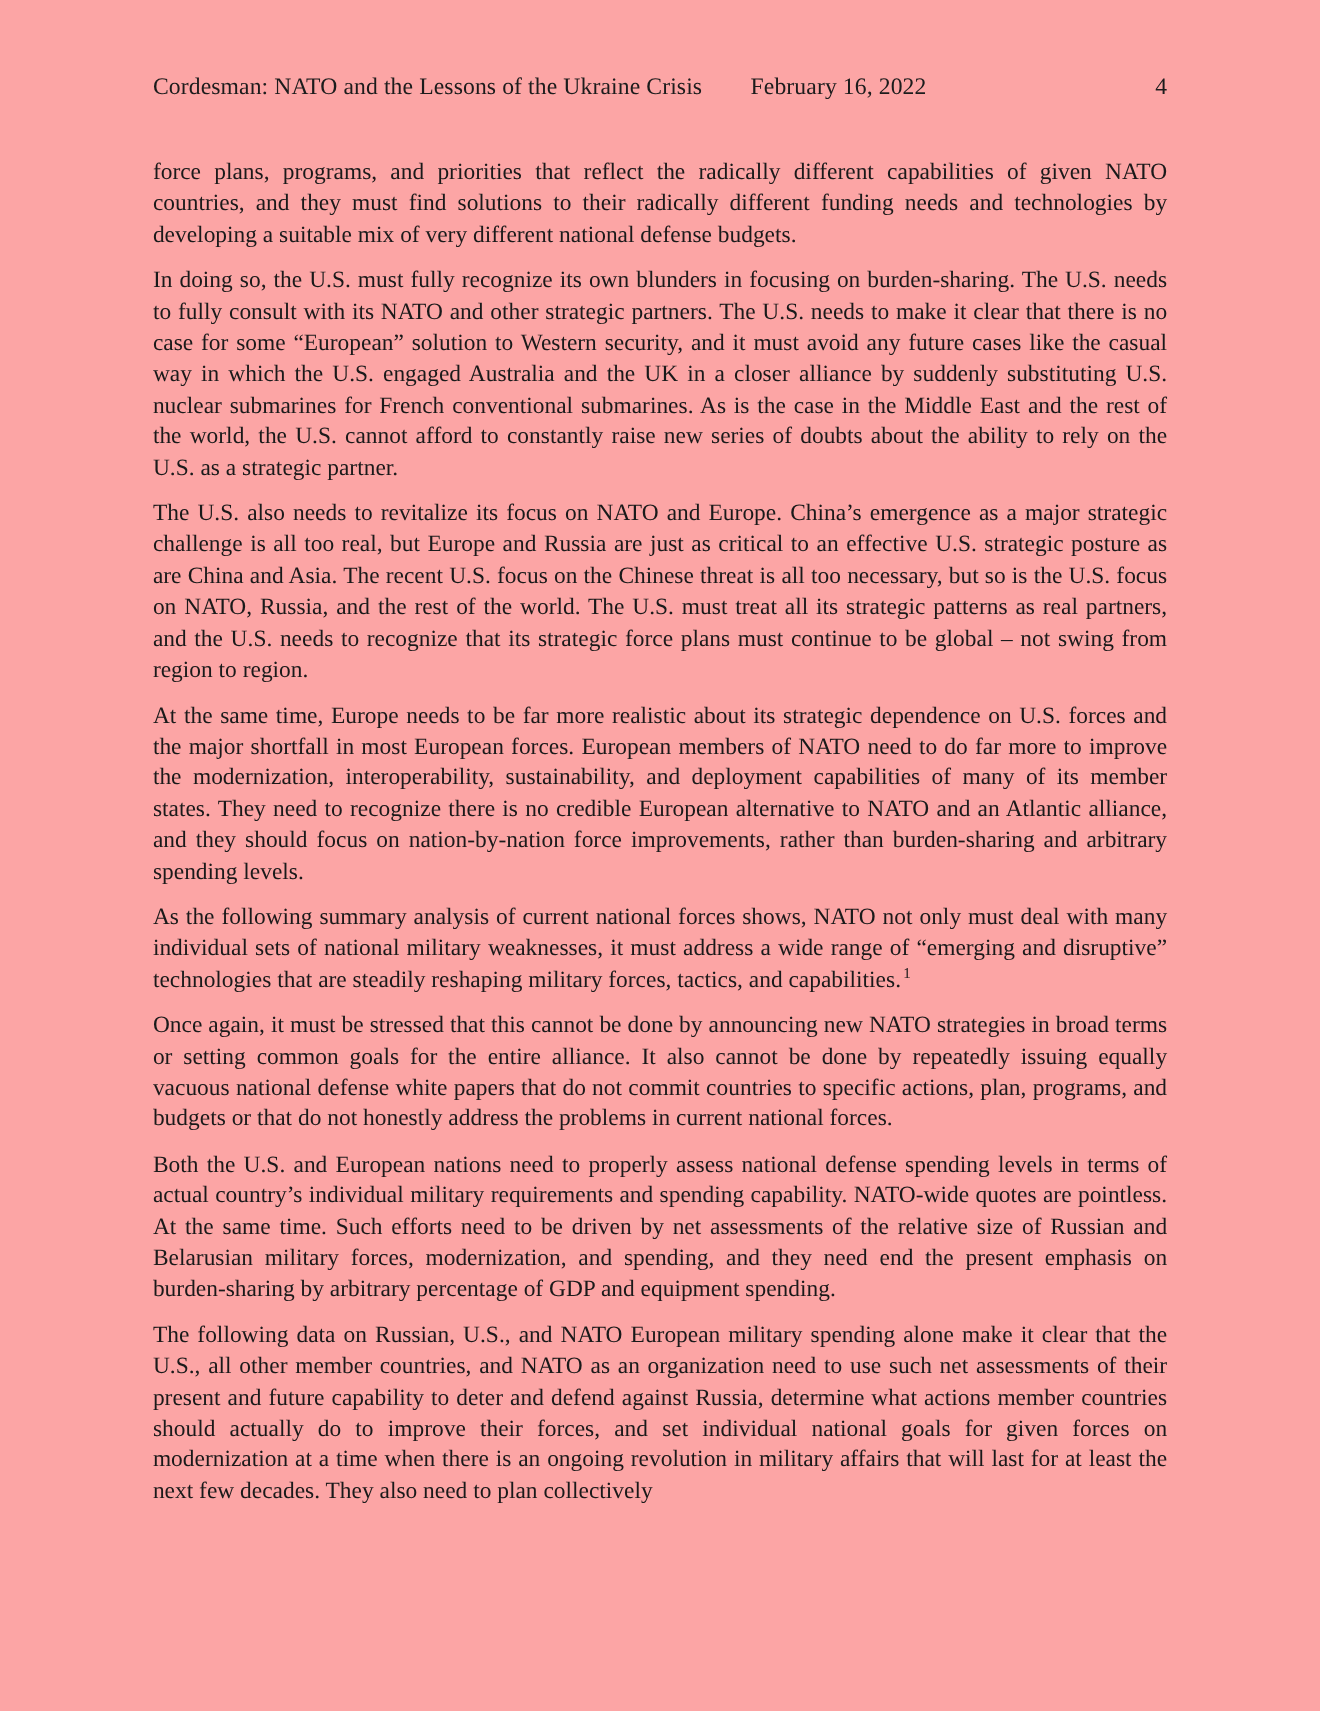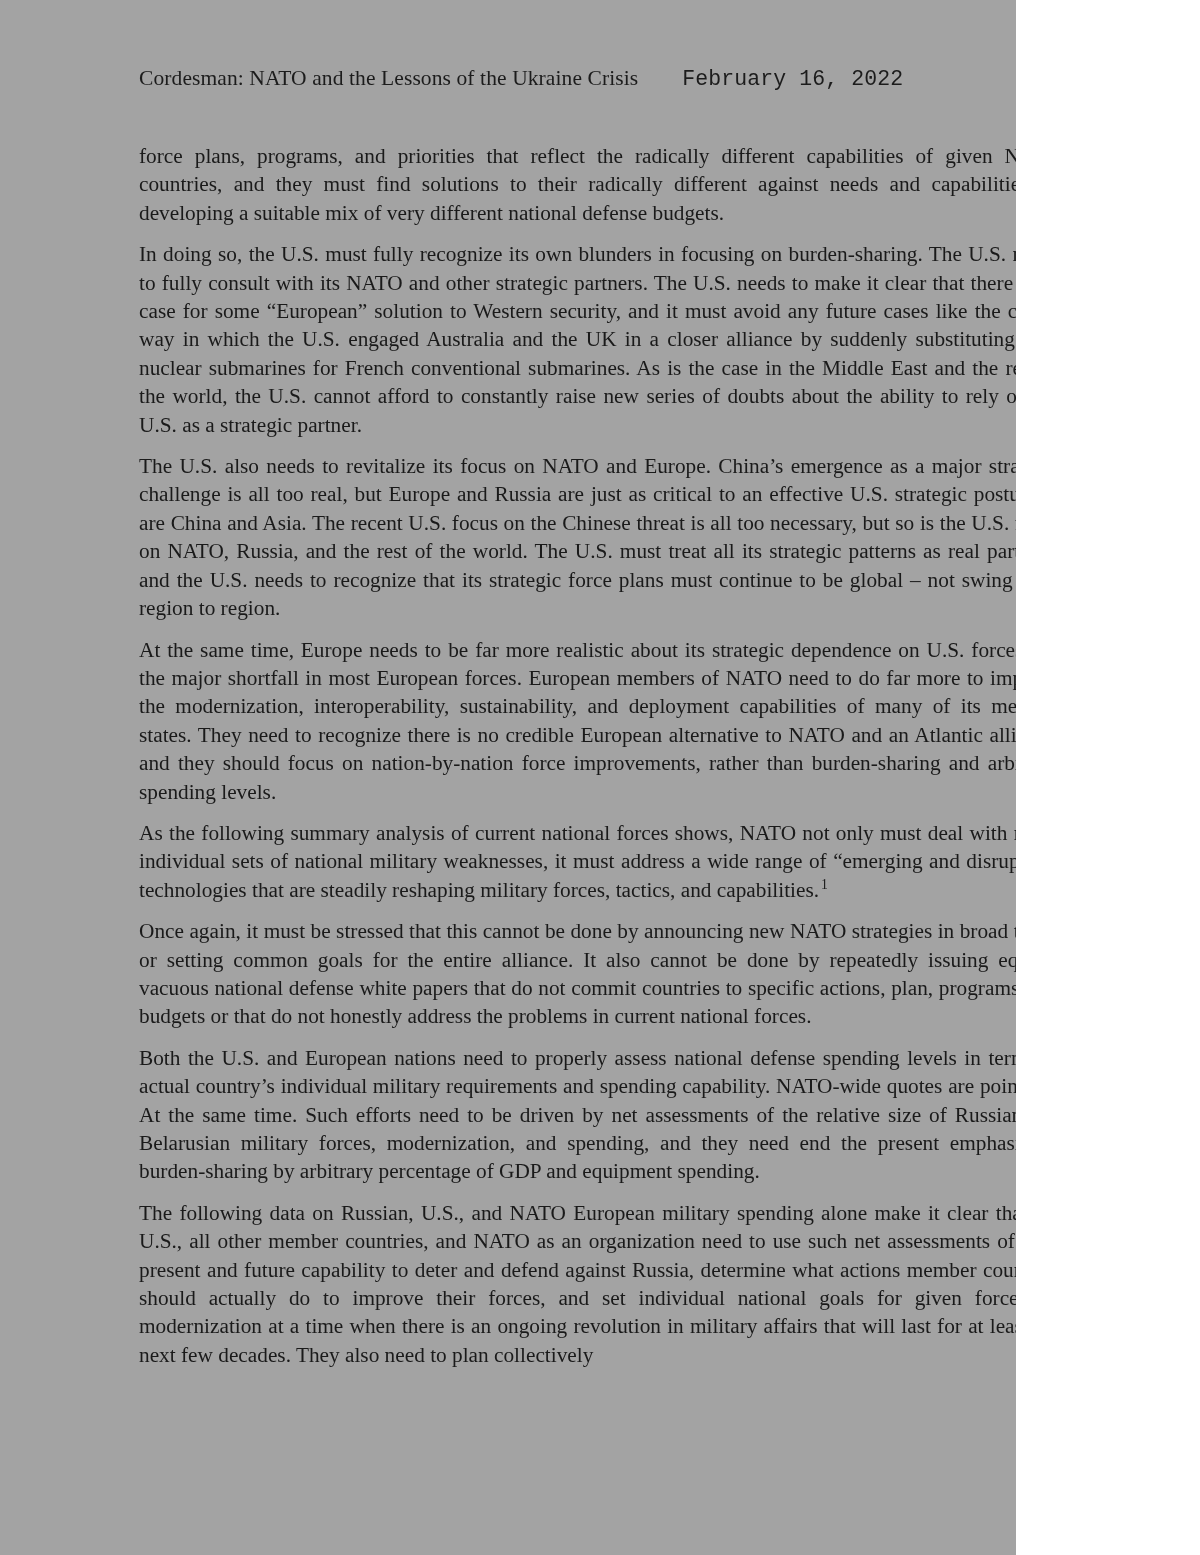--- a/index.html
+++ b/index.html
@@ -9,23 +9,23 @@
   }
   body {
     width: 1200px;
     height: 1555px;
     font-family: "Liberation Serif", "DejaVu Serif", serif;
     color: #1a1a1a;
     -webkit-font-smoothing: antialiased;
   }
   .page {
     position: relative;
-    width: 1016px;
+    width: 1200px;
     height: 1555px;
-    background: #a3a3a3;
+    background: #fca5a5;
     box-sizing: border-box;
     padding: 0;
     overflow: hidden;
   }
   .running-header {
     position: absolute;
     top: 66px;
     left: 139px;
     width: 922px;
     display: flex;
@@ -34,21 +34,20 @@
     line-height: 1.2;
     color: #1c1c1c;
     white-space: nowrap;
   }
   .hdr-title {
     letter-spacing: 0.1px;
   }
   .hdr-date {
     margin-left: 44px;
     letter-spacing: 0.1px;
-    font-family: Liberation Mono, monospace;
   }
   .hdr-pageno {
     margin-left: auto;
     text-align: right;
     letter-spacing: 0.1px;
   }
   .body-col {
     position: absolute;
     top: 142px;
     left: 139px;
@@ -83,21 +82,21 @@
 
 <div class="page">
 
   <div class="running-header">
     <span class="hdr-title">Cordesman: NATO and the Lessons of the Ukraine Crisis</span>
     <span class="hdr-date">February 16, 2022</span>
     <span class="hdr-pageno">4</span>
   </div>
 
   <div class="body-col">
-    <p class="para">force plans, programs, and priorities that reflect the radically different capabilities of given NATO countries, and they must find solutions to their radically different against needs and capabilities by developing a suitable mix of very different national defense budgets.</p>
+    <p class="para">force plans, programs, and priorities that reflect the radically different capabilities of given NATO countries, and they must find solutions to their radically different funding needs and technologies by developing a suitable mix of very different national defense budgets.</p>
     <p class="para">In doing so, the U.S. must fully recognize its own blunders in focusing on burden-sharing. The U.S. needs to fully consult with its NATO and other strategic partners. The U.S. needs to make it clear that there is no case for some “European” solution to Western security, and it must avoid any future cases like the casual way in which the U.S. engaged Australia and the UK in a closer alliance by suddenly substituting U.S. nuclear submarines for French conventional submarines. As is the case in the Middle East and the rest of the world, the U.S. cannot afford to constantly raise new series of doubts about the ability to rely on the U.S. as a strategic partner.</p>
     <p class="para">The U.S. also needs to revitalize its focus on NATO and Europe. China’s emergence as a major strategic challenge is all too real, but Europe and Russia are just as critical to an effective U.S. strategic posture as are China and Asia. The recent U.S. focus on the Chinese threat is all too necessary, but so is the U.S. focus on NATO, Russia, and the rest of the world. The U.S. must treat all its strategic patterns as real partners, and the U.S. needs to recognize that its strategic force plans must continue to be global – not swing from region to region.</p>
     <p class="para">At the same time, Europe needs to be far more realistic about its strategic dependence on U.S. forces and the major shortfall in most European forces. European members of NATO need to do far more to improve the modernization, interoperability, sustainability, and deployment capabilities of many of its member states. They need to recognize there is no credible European alternative to NATO and an Atlantic alliance, and they should focus on nation-by-nation force improvements, rather than burden-sharing and arbitrary spending levels.</p>
     <p class="para no-justify-last"><span>As the following summary analysis of current national forces shows, NATO not only must deal with many individual sets of national military weaknesses, it must address a wide range of “emerging and disruptive” technologies that are steadily reshaping military forces, tactics, and capabilities.</span><sup class="fn">1</sup></p>
     <p class="para">Once again, it must be stressed that this cannot be done by announcing new NATO strategies in broad terms or setting common goals for the entire alliance. It also cannot be done by repeatedly issuing equally vacuous national defense white papers that do not commit countries to specific actions, plan, programs, and budgets or that do not honestly address the problems in current national forces.</p>
     <p class="para">Both the U.S. and European nations need to properly assess national defense spending levels in terms of actual country’s individual military requirements and spending capability. NATO-wide quotes are pointless. At the same time. Such efforts need to be driven by net assessments of the relative size of Russian and Belarusian military forces, modernization, and spending, and they need end the present emphasis on burden-sharing by arbitrary percentage of GDP and equipment spending.</p>
     <p class="para">The following data on Russian, U.S., and NATO European military spending alone make it clear that the U.S., all other member countries, and NATO as an organization need to use such net assessments of their present and future capability to deter and defend against Russia, determine what actions member countries should actually do to improve their forces, and set individual national goals for given forces on modernization at a time when there is an ongoing revolution in military affairs that will last for at least the next few decades. They also need to plan collectively</p>
   </div>
 
 </div>

